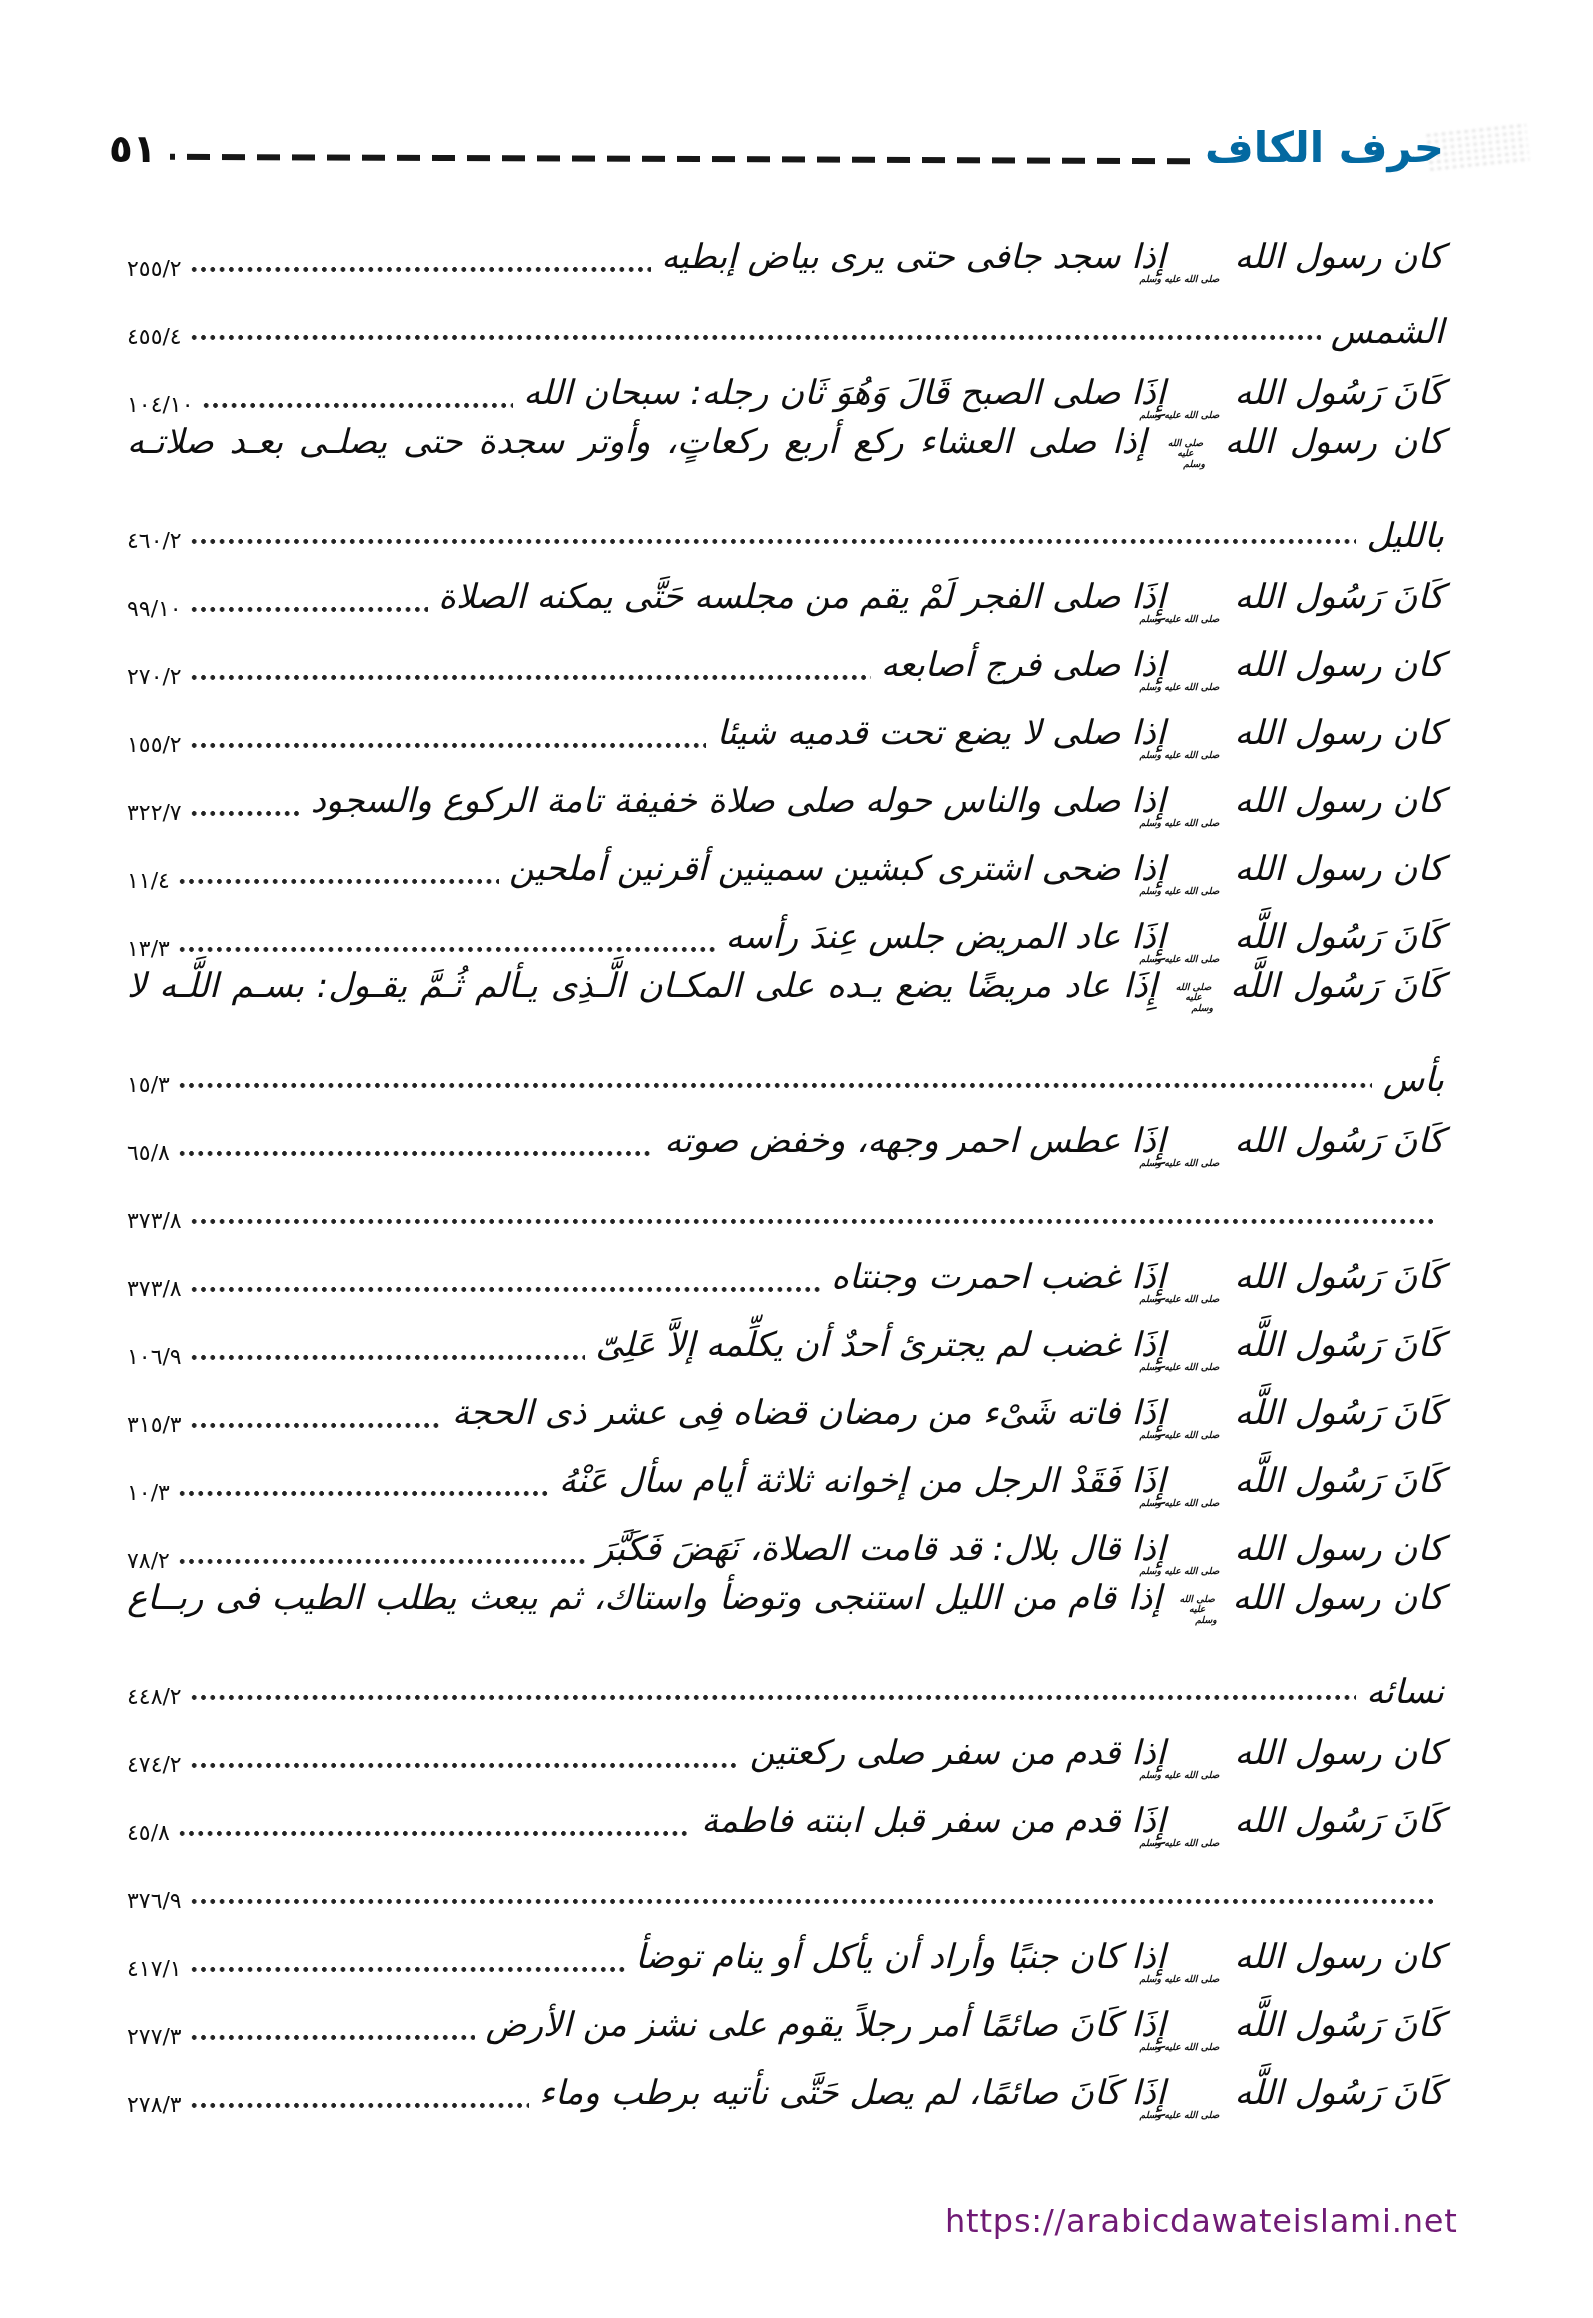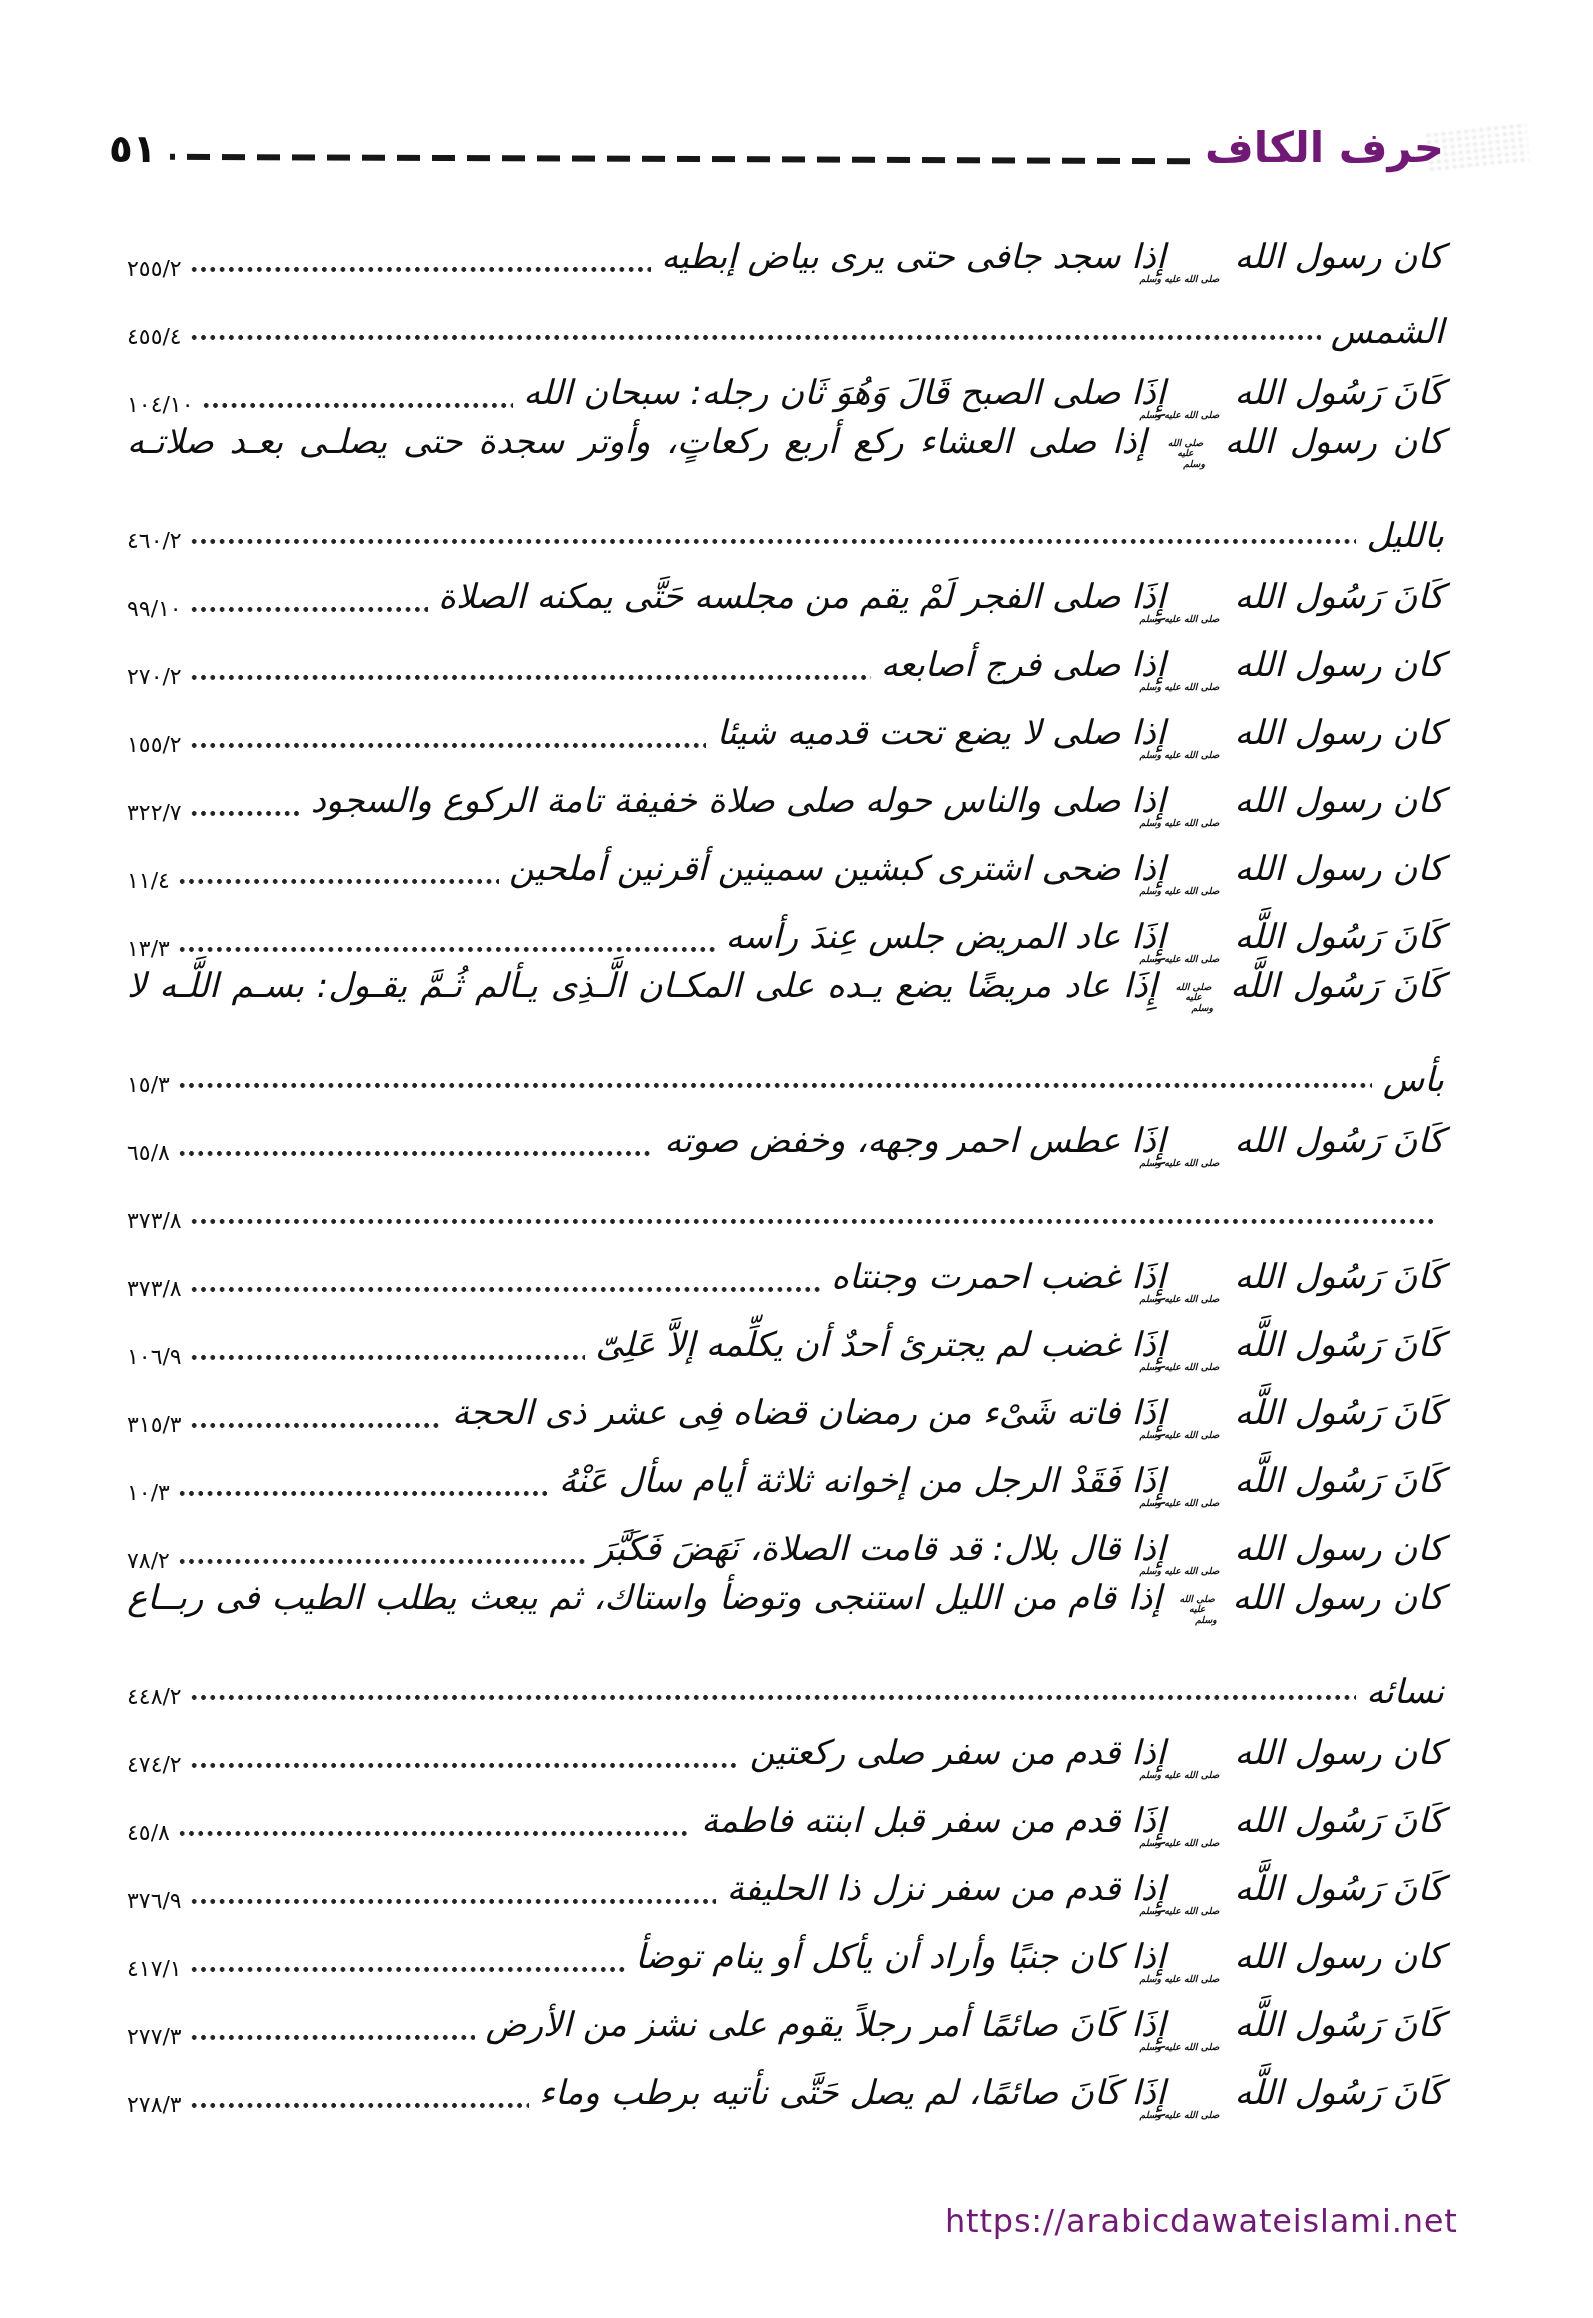--- a/index.html
+++ b/index.html
@@ -13,21 +13,21 @@
     color:#0e0e0e;
   }
   .page{position:absolute;inset:0;}
 
   
   .hdr{
     position:absolute;top:127px;right:150px;left:109px;
     display:flex;align-items:center;
   }
   .hdr-title{
-    font-size:42px;font-weight:bold;color:#701a75;
+    font-size:42px;font-weight:bold;color:#0369a1;
     white-space:nowrap;line-height:1;
   }
   .hdr-dashes{
     flex:1 1 auto;height:6px;align-self:center;
     margin:22px 15.3px 0 13.6px;
     background:repeating-linear-gradient(to left,#171717 0 23px,transparent 23px 35px);
     transform:rotate(0.25deg);
   }
   .hdr-page{
     font-size:39px;font-weight:bold;line-height:1;letter-spacing:5.1px;
@@ -203,21 +203,20 @@
         <span class="t"><span>كان رسول الله </span><span class="seal">صلى الله عليه وسلم</span><span> إذا قدم من سفر صلى ركعتين</span></span>
         <span class="leader"></span>
         <span class="ref">٤٧٤/٢</span>
       </div>
       <div class="row">
         <span class="t"><span>كَانَ رَسُول الله </span><span class="seal">صلى الله عليه وسلم</span><span> إِذَا قدم من سفر قبل ابنته فاطمة</span></span>
         <span class="leader"></span>
         <span class="ref">٤٥/٨</span>
       </div>
       <div class="row">
-        <span class="t"><span>كَانَ رَسُول اللَّه </span><span class="seal">صلى الله عليه وسلم</span><span> إِذا قدم من سفر نزل ذا الحليفة</span></span>
         <span class="leader"></span>
         <span class="ref">٣٧٦/٩</span>
       </div>
       <div class="row">
         <span class="t"><span>كان رسول الله </span><span class="seal">صلى الله عليه وسلم</span><span> إذا كان جنبًا وأراد أن يأكل أو ينام توضأ</span></span>
         <span class="leader"></span>
         <span class="ref">٤١٧/١</span>
       </div>
       <div class="row">
         <span class="t"><span>كَانَ رَسُول اللَّه </span><span class="seal">صلى الله عليه وسلم</span><span> إِذَا كَانَ صائمًا أمر رجلاً يقوم على نشز من الأرض</span></span>

